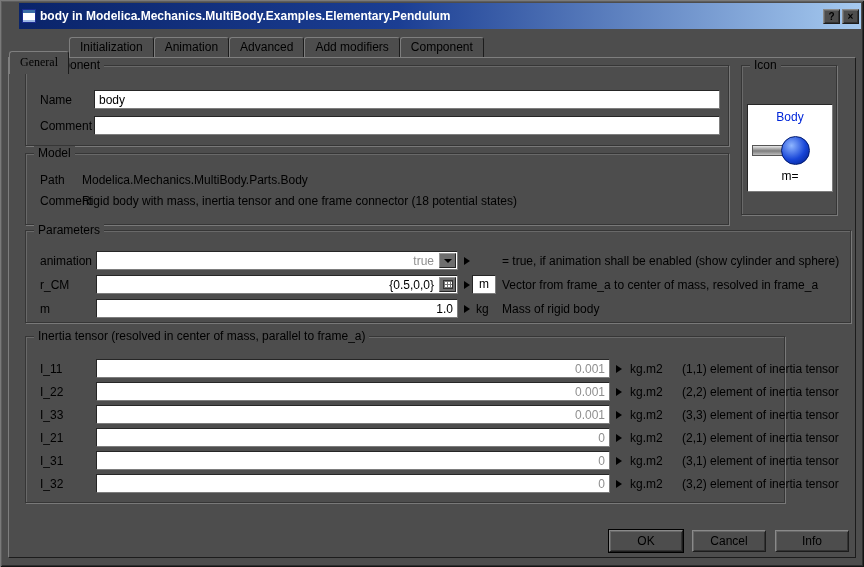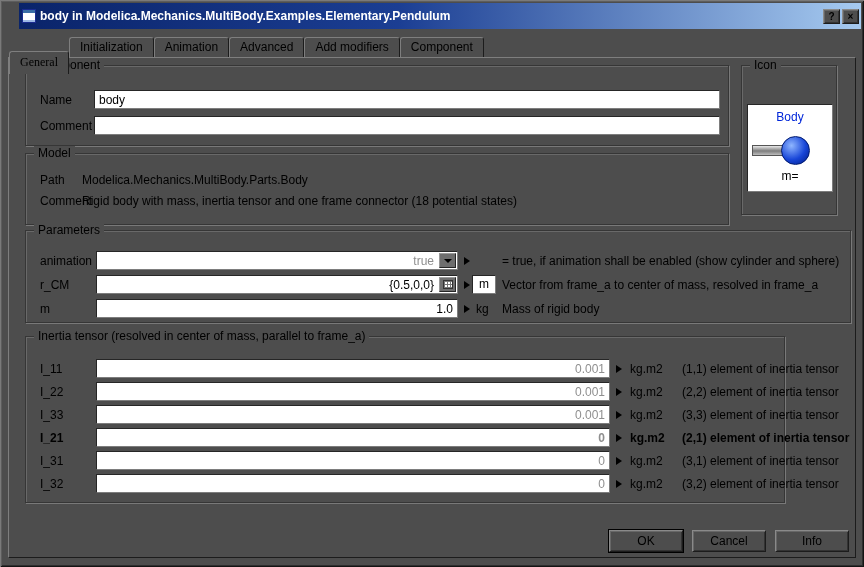--- a/index.html
+++ b/index.html
@@ -272,21 +272,21 @@
       <div class="prow" style="top:68px;">
         <span class="plabel">I_33</span>
         <div class="field" style="left:70px; width:514px;">
           <span class="val right gray">0.001</span>
         </div>
         <span class="mod-arrow" style="left:590px;"></span>
         <span class="unit-text" style="left:604px;">kg.m2</span>
         <span class="desc" style="left:656px;">(3,3) element of inertia tensor</span>
       </div>
 
-      <div class="prow" style="top:91px;font-weight:bold;">
+      <div class="prow" style="top:91px;">
         <span class="plabel">I_21</span>
         <div class="field" style="left:70px; width:514px;">
           <span class="val right gray">0</span>
         </div>
         <span class="mod-arrow" style="left:590px;"></span>
         <span class="unit-text" style="left:604px;">kg.m2</span>
         <span class="desc" style="left:656px;">(2,1) element of inertia tensor</span>
       </div>
 
       <div class="prow" style="top:114px;">

